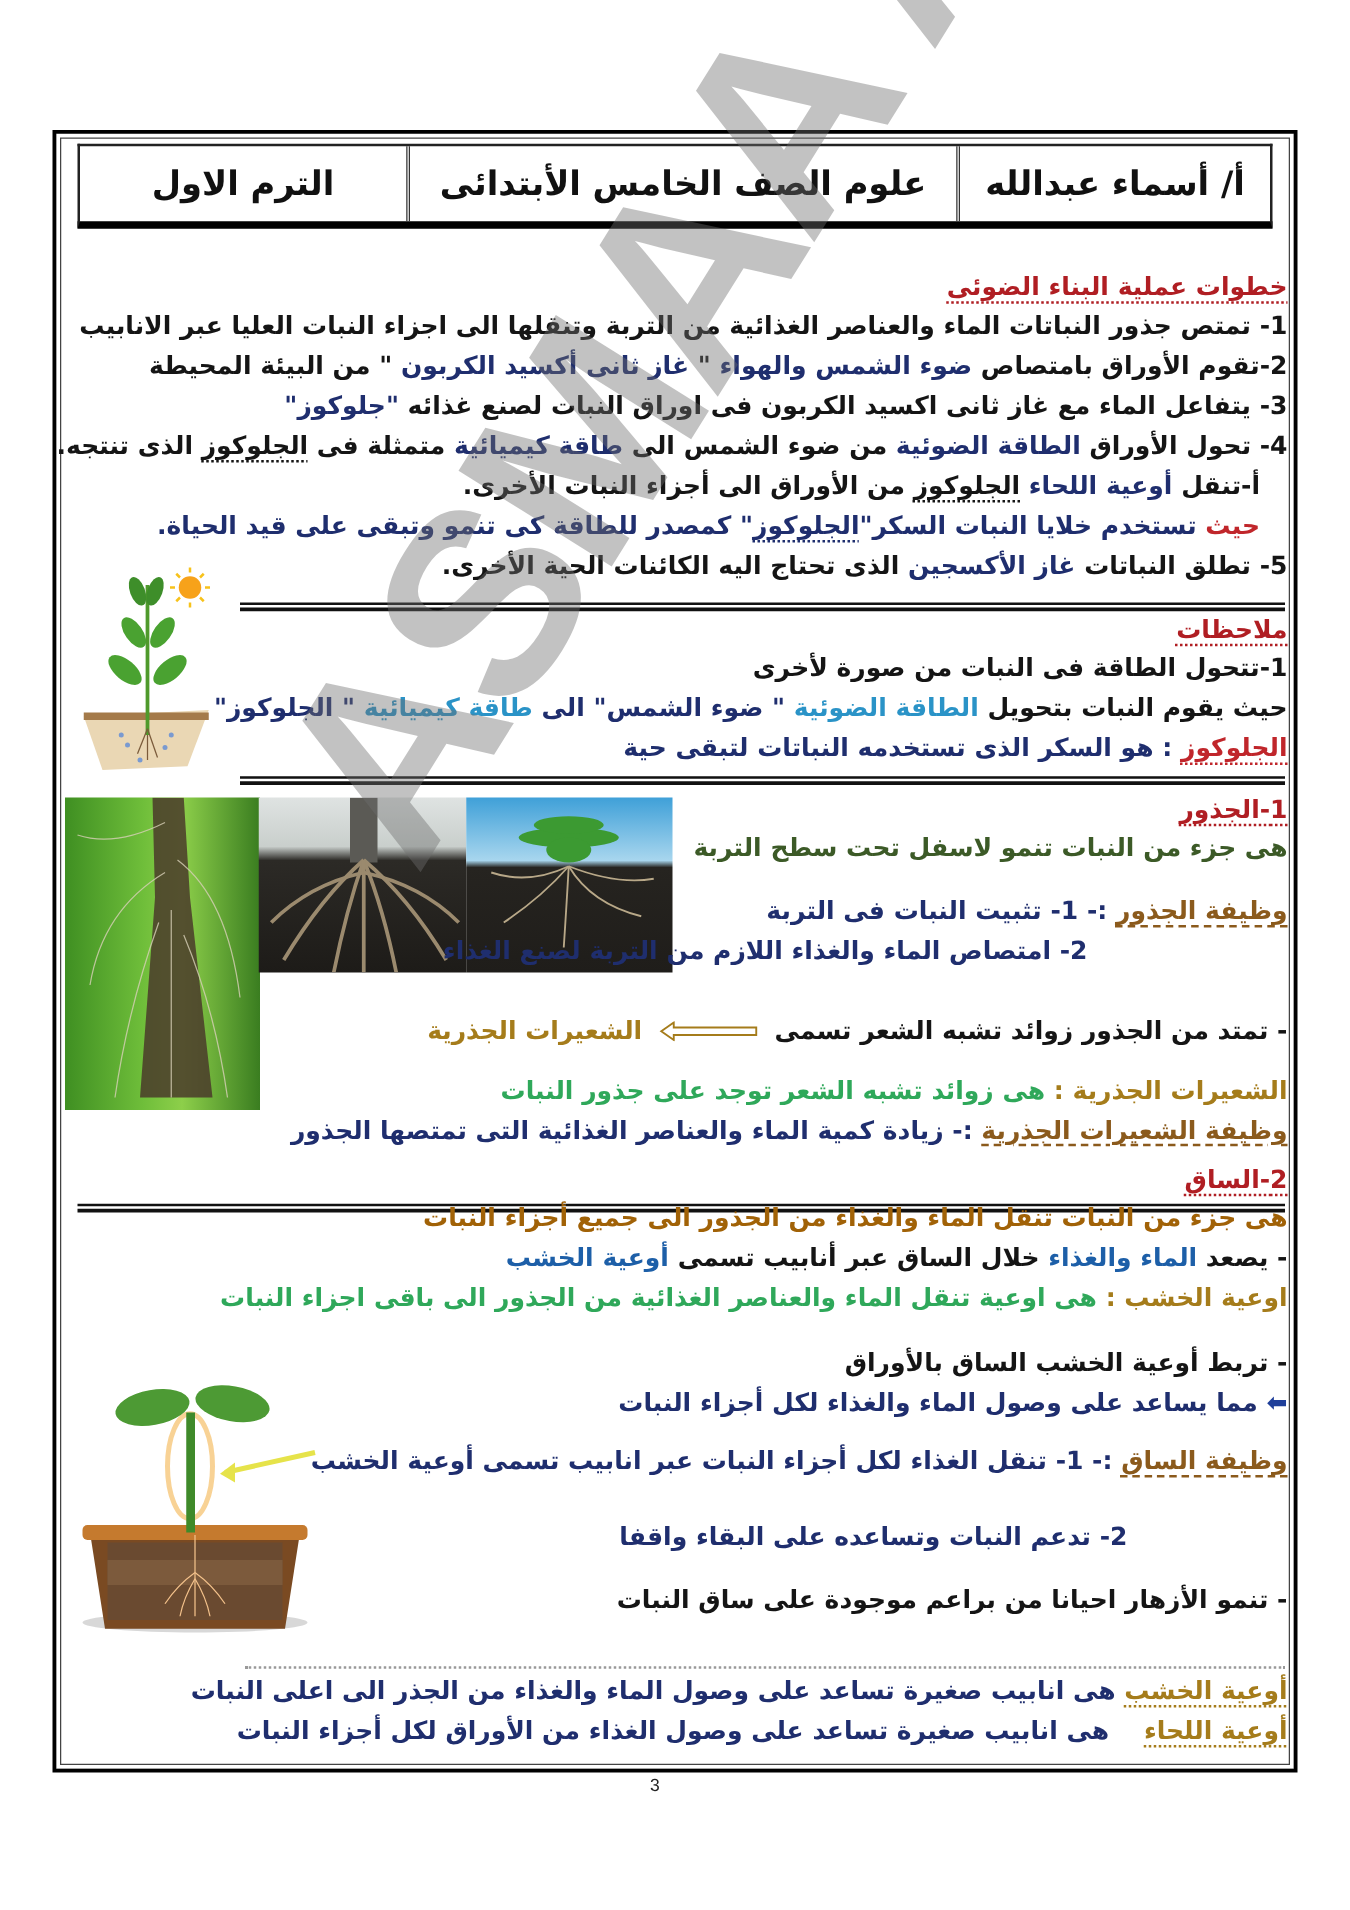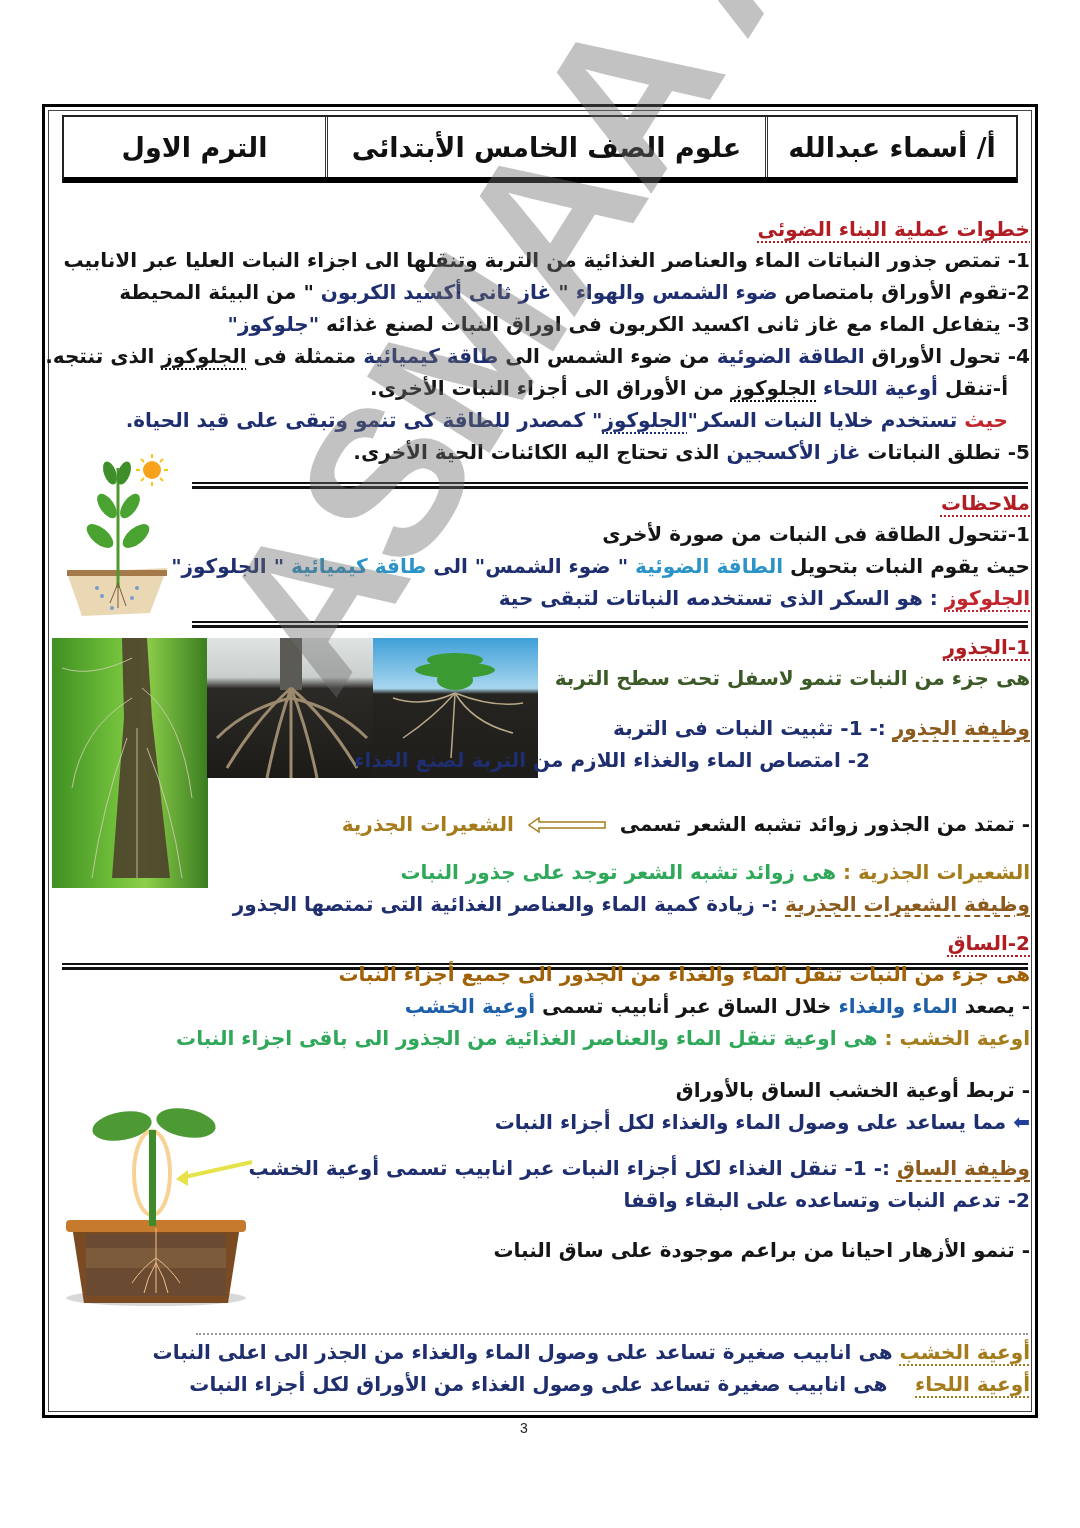--- a/index.html
+++ b/index.html
@@ -202,21 +202,21 @@
   <div style="height:20px;"></div>
   <div class="line" style="color:#151515;">- تربط أوعية الخشب الساق بالأوراق</div>
   <div class="line navy">
     <span style="color:#1f3f9a;">⬅</span>
     <span>مما يساعد على وصول الماء والغذاء لكل أجزاء النبات</span>
   </div>
   <div style="height:14px;"></div>
   <div class="line navy">
     <span class="brown dul">وظيفة الساق</span><span> :- </span><span>1- تنقل  الغذاء لكل أجزاء النبات عبر انابيب تسمى أوعية الخشب</span>
   </div>
-  <div class="line navy" style="">2- تدعم النبات وتساعده على البقاء واقفا</div>
+  <div class="line navy" style="padding-right:128px;margin-top:29px;">2- تدعم النبات وتساعده على البقاء واقفا</div>
   <div style="height:18px;"></div>
   <div class="line" style="color:#151515;">- تنمو الأزهار احيانا من براعم موجودة على ساق النبات</div>
 </div>
 
 <div class="img-box" style="left:52px;top:1098px;width:208px;height:220px;">
   <svg width="208" height="220" viewBox="0 0 208 220">
     <ellipse cx="104" cy="200" rx="90" ry="8" fill="#d8d8d8"></ellipse>
     <path d="M20 128 L188 128 L176 205 L32 205 Z" fill="#7a4a22"></path>
     <rect x="14" y="122" width="180" height="12" rx="4" fill="#c57a2e"></rect>
     <rect x="34" y="136" width="140" height="62" fill="#6a4a30"></rect>

